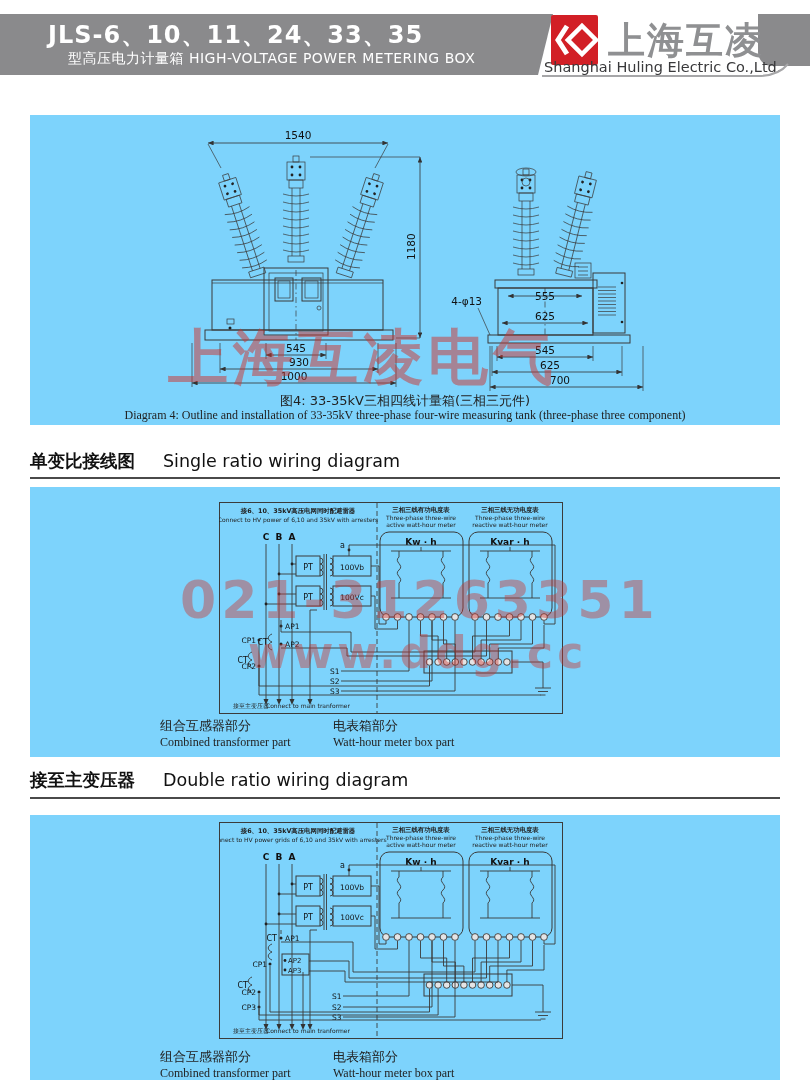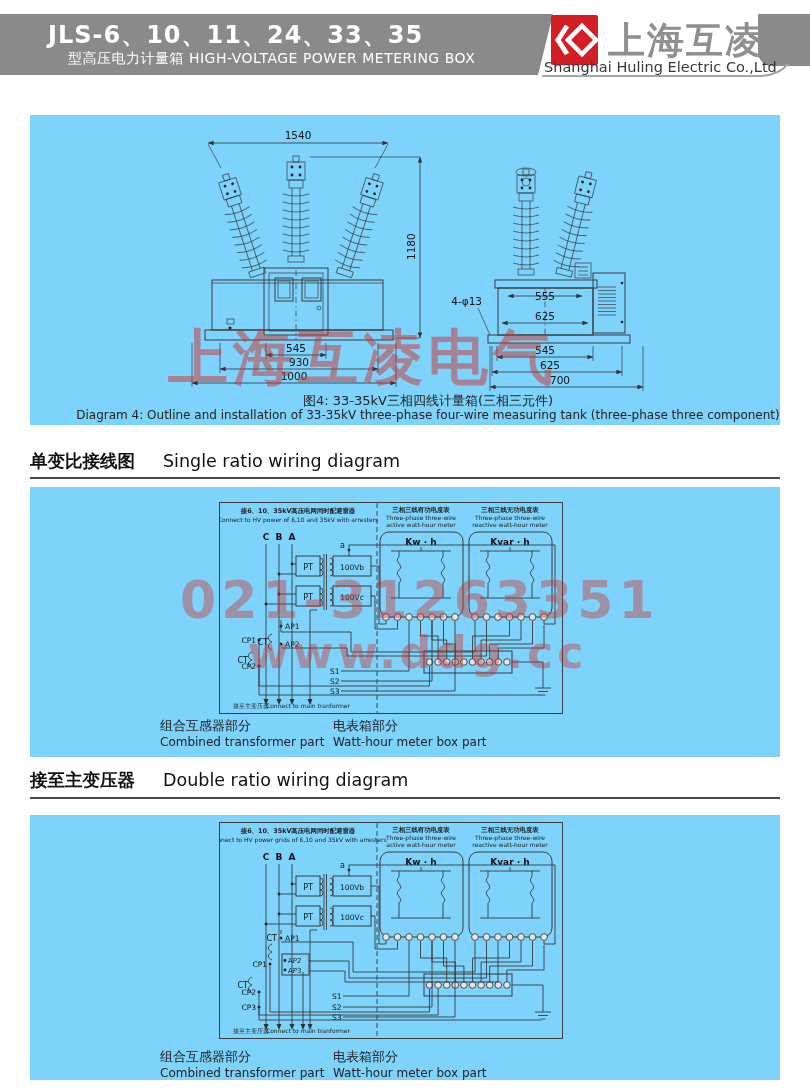--- a/index.html
+++ b/index.html
@@ -16,23 +16,23 @@
   .company-en{position:absolute;left:544px;top:59px;font-size:14.5px;color:#39393b;}
   
   .panel{position:absolute;left:30px;width:750px;background:#7dd3fc;}
   .p1{top:115px;height:310px;}
   .p2{top:487px;height:270px;}
   .p3{top:815px;height:265px;}
   .sec-title{position:absolute;left:30px;font-size:17.5px;color:#111;white-space:nowrap;}
   .sec-title .zh{font-weight:bold;margin-right:28px;}
   .rule{position:absolute;left:30px;width:750px;height:2px;background:#4a4a4a;}
   
-  .cap{position:absolute;left:0;width:750px;text-align:center;color:#222;margin-left:23px;}
+  .cap{position:absolute;left:0;width:750px;text-align:center;color:#222;}
   .capzh{font-size:13px;}
-  .capen{font-size:12px;}
+  .capen{font-size:12px;font-family:Liberation Serif, serif;}
   .col-cap{position:absolute;width:300px;text-align:left;color:#222;}
   
   .wm-cn{position:absolute;left:138px;top:203px;font-size:60px;font-weight:bold;
          color:rgba(206,52,46,.5);letter-spacing:5px;white-space:nowrap;pointer-events:none;}
   .wm-phone{position:absolute;left:150px;top:83px;font-size:52px;font-weight:bold;
          color:rgba(206,52,46,.42);letter-spacing:5px;white-space:nowrap;pointer-events:none;}
   .wm-site{position:absolute;left:218px;top:140px;font-size:44px;font-weight:bold;
          color:rgba(206,52,46,.42);letter-spacing:4px;white-space:nowrap;pointer-events:none;}
   
   svg{position:absolute;}

